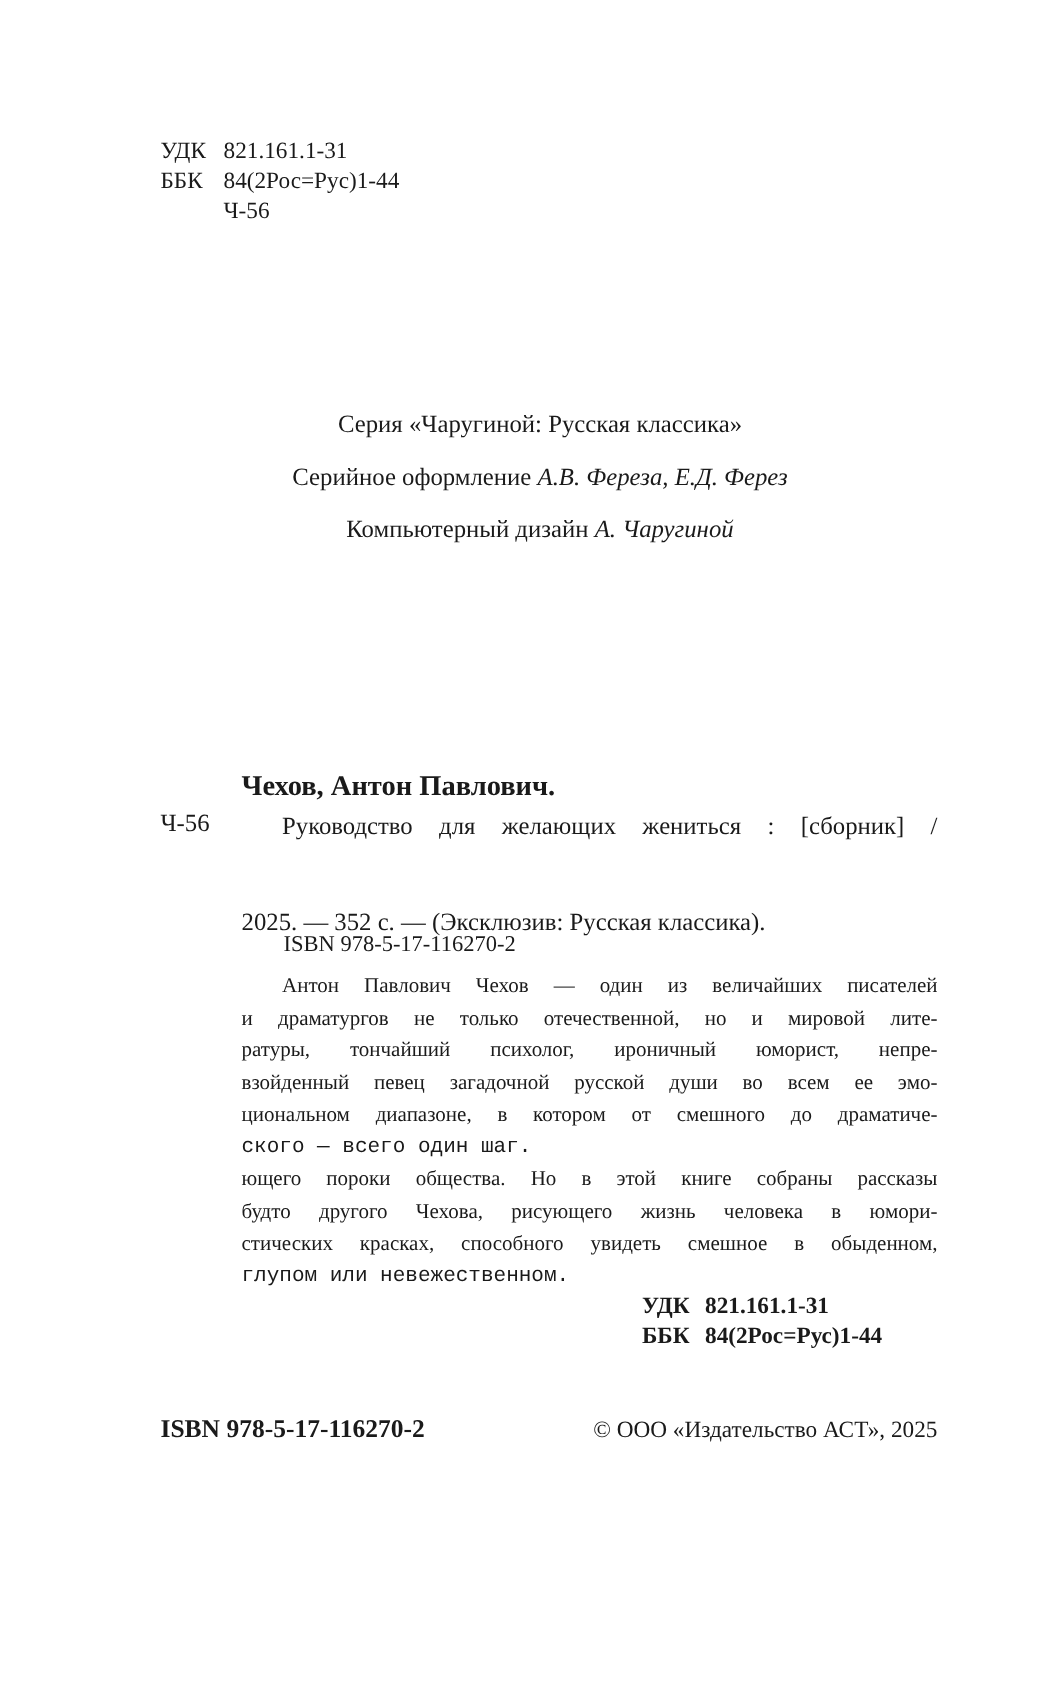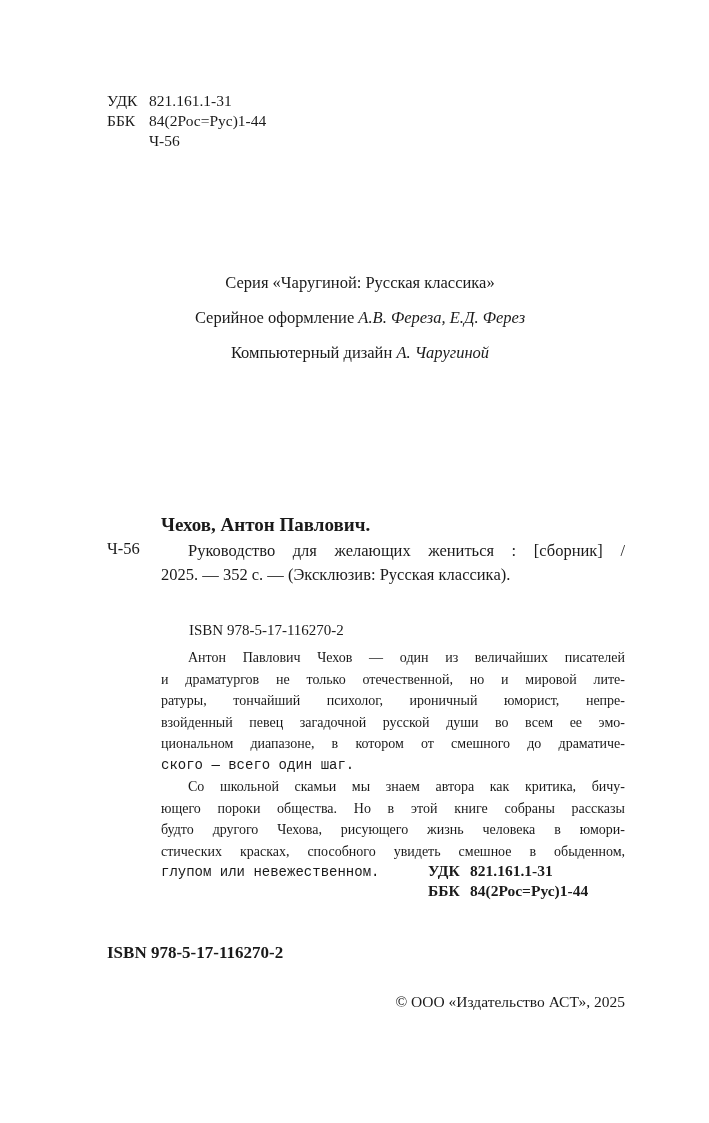--- a/index.html
+++ b/index.html
@@ -20,36 +20,36 @@
   .credit i { font-style: italic; }
 
   
   .card-title { left: 161px; top: 514px; font-size: 19px; font-weight: bold; }
   .card-code { left: 107px; top: 539px; font-size: 16.5px; }
   .card-body {
     position: absolute; left: 161px; top: 539px; width: 464px;
     font-size: 16.5px; line-height: 23.5px; text-align: justify;
   }
   .card-line { display: block; text-align: justify; text-align-last: justify; white-space: nowrap; }
-  .card-line.last { text-align-last: left; }
+  .card-line.last { text-align-last: left; margin-top: 40px; }
   .isbn-small { left: 189px; top: 622px; font-size: 15px; }
 
   .annot {
     position: absolute; left: 161px; top: 647px; width: 464px;
     font-size: 14px; line-height: 21.5px;
   }
   .annot .ln { display: block; text-align: justify; text-align-last: justify; white-space: nowrap; }
   .annot .ln.first { text-indent: 27px; }
   .annot .ln.end { text-align-last: left; font-family: Liberation Mono, monospace; }
 
   .udk-bottom { left: 428px; font-size: 15.5px; font-weight: bold; line-height: 20px; }
   .udk-bottom .k { display: inline-block; width: 42px; }
 
   .isbn-big { left: 107px; top: 943px; font-size: 17px; font-weight: bold; }
-  .copyright { left: 372px; top: 945px; font-size: 15.5px; width: 253px; text-align: right; margin-top: 48px; }
+  .copyright { left: 372px; top: 945px; font-size: 15.5px; width: 253px; text-align: right; }
 </style>
 </head>
 <body>
 
 <div class="abs cls serif" style="top:91px;">
   <span class="k">УДК</span><span>821.161.1-31</span>
 </div>
 <div class="abs cls serif" style="top:111px;">
   <span class="k">ББК</span><span>84(2Рос=Рус)1-44</span>
 </div>
@@ -75,21 +75,20 @@
 </div>
 <div class="abs isbn-small serif">ISBN 978-5-17-116270-2</div>
 
 <div class="annot serif">
   <span class="ln first">Антон Павлович Чехов — один из величайших писателей</span>
   <span class="ln">и драматургов не только отечественной, но и мировой лите-</span>
   <span class="ln">ратуры, тончайший психолог, ироничный юморист, непре-</span>
   <span class="ln">взойденный певец загадочной русской души во всем ее эмо-</span>
   <span class="ln">циональном диапазоне, в котором от смешного до драматиче-</span>
   <span class="ln end">ского — всего один шаг.</span>
-  <span class="ln first">Со школьной скамьи мы знаем автора как критика, бичу-</span>
   <span class="ln">ющего пороки общества. Но в этой книге собраны рассказы</span>
   <span class="ln">будто другого Чехова, рисующего жизнь человека в юмори-</span>
   <span class="ln">стических красках, способного увидеть смешное в обыденном,</span>
   <span class="ln end">глупом или невежественном.</span>
 </div>
 
 <div class="abs udk-bottom serif" style="top:861px;">
   <span class="k">УДК</span><span>821.161.1-31</span>
 </div>
 <div class="abs udk-bottom serif" style="top:881px;">

